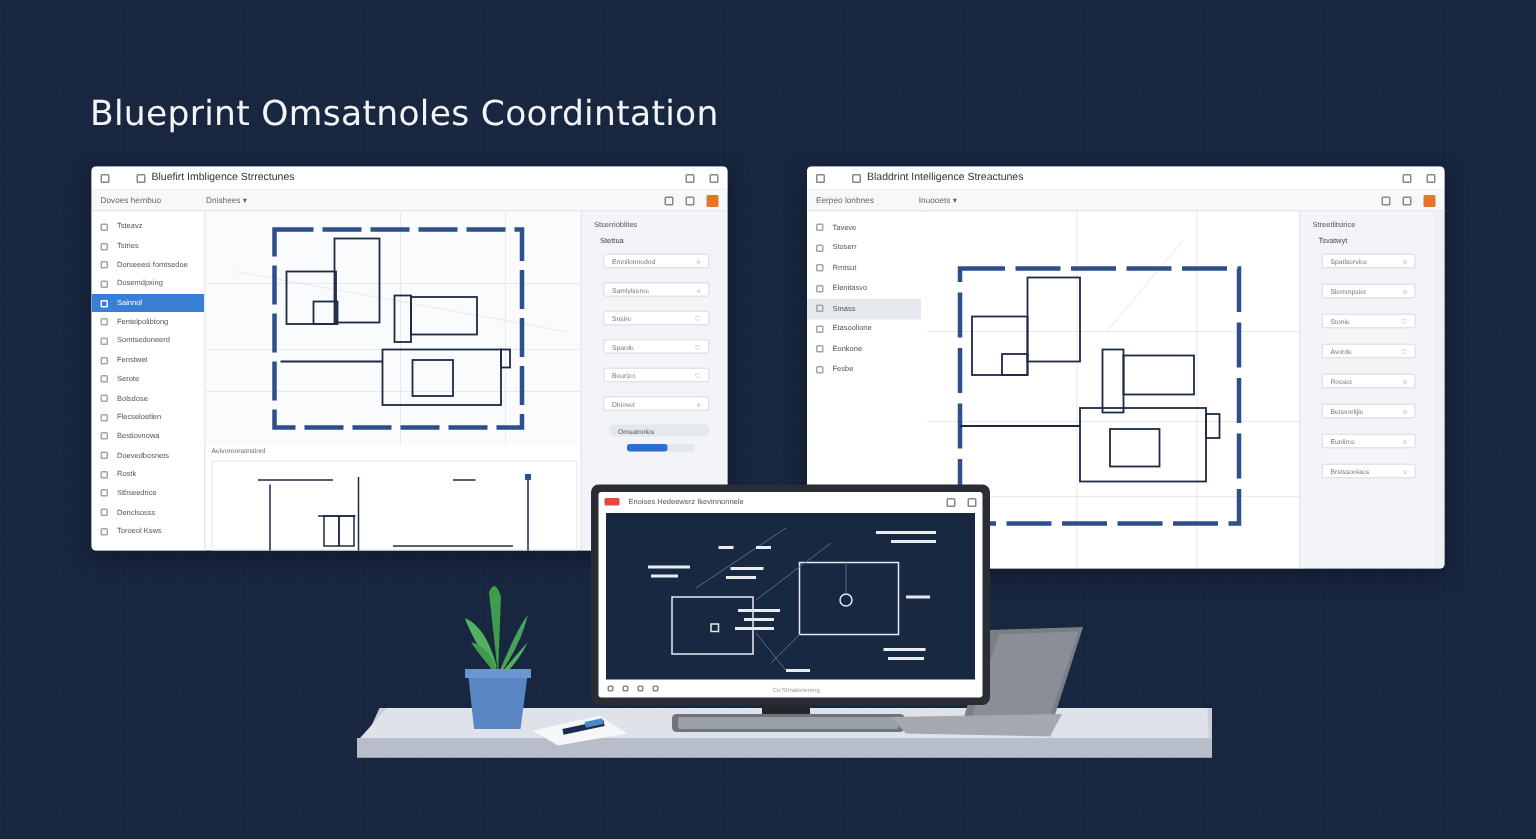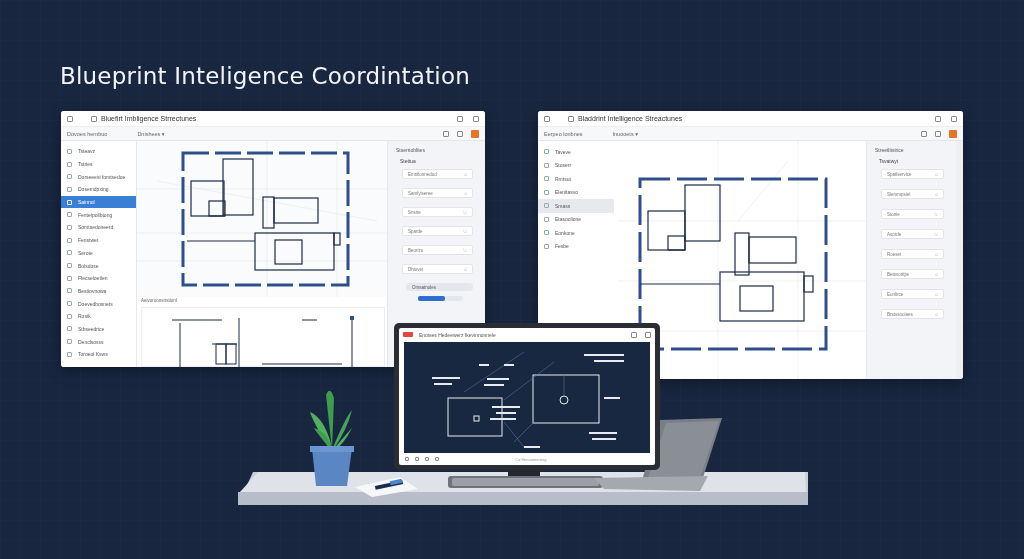--- a/index.html
+++ b/index.html
@@ -34,21 +34,21 @@
 .mon-title{height:13px;display:flex;align-items:center;padding:0 4px;font-size:5px;color:#555;gap:6px}
 .mon-badge{width:10px;height:5px;background:#e04a3a;border-radius:1px}
 .mon-canvas{position:absolute;left:5px;top:14px;right:5px;bottom:12px;background:#182840}
 .mon-foot{position:absolute;left:0;right:0;bottom:0;height:12px;display:flex;align-items:center;padding-left:6px;gap:6px;font-size:4px;color:#999}
 </style>
 </head>
 <body>
 
 <div class="bg-grid"></div>
 
-<h1 class="headline">Blueprint Inteligence Coordintation</h1>
+<h1 class="headline">Blueprint Omsatnoles Coordintation</h1>
 
 <div class="win" style="left:61px;top:111px;width:424px;height:256px">
   <div class="win-title">
     <span class="ico"></span>
     <span class="t">
         <span class="ico"></span>
         <span>Bluefirt Imbligence Strrectunes</span>
       </span>
     <span class="right">
         <span class="ico"></span>

